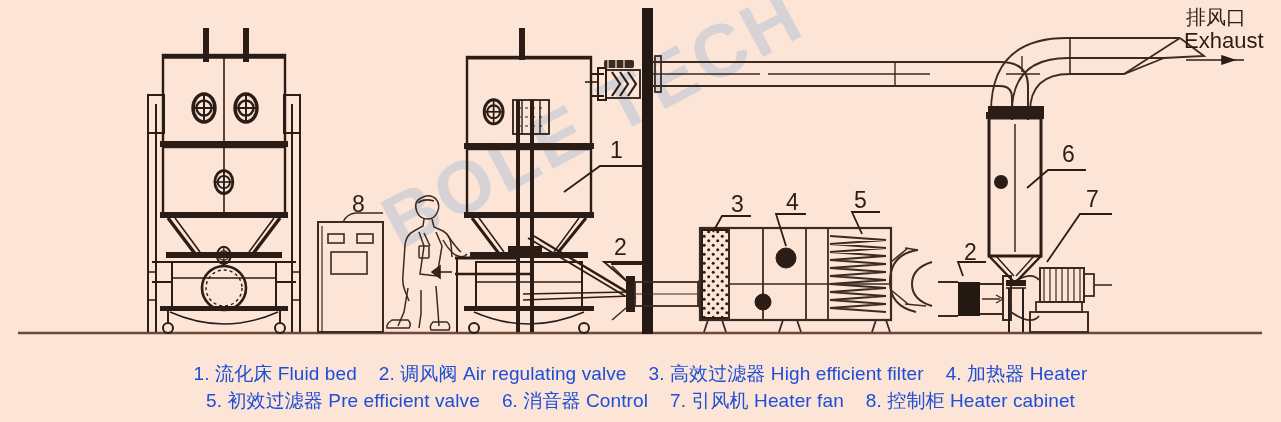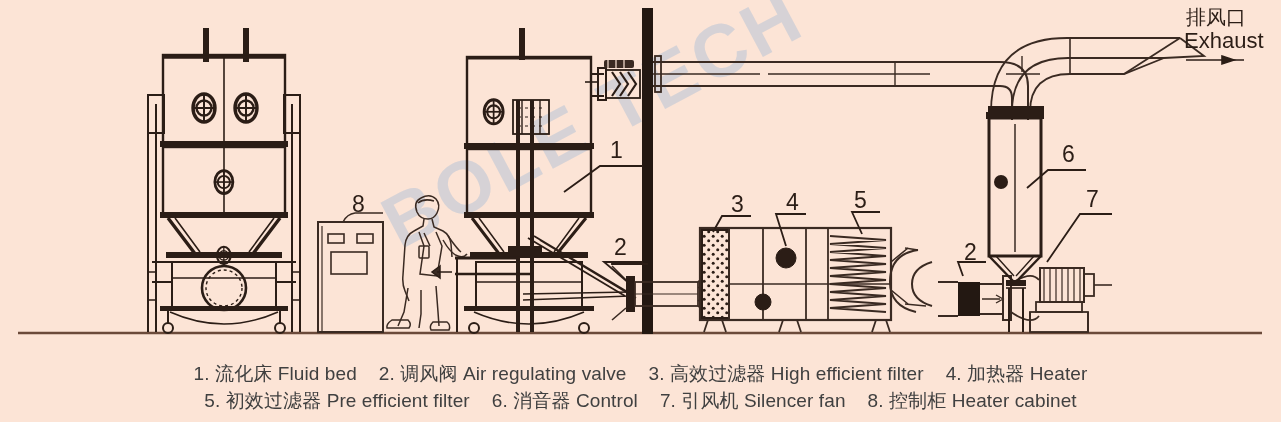--- a/index.html
+++ b/index.html
@@ -8,21 +8,21 @@
     background:#fce4d6;
     font-family:"Liberation Sans",sans-serif;
     overflow:hidden;
     position:relative;
   }
   #stage{position:absolute;inset:0;width:1281px;height:422px;}
   svg{display:block;}
   .legend{
     position:absolute;left:0;right:0;bottom:8px;
     text-align:center;
-    color:#404040;
+    color:#1d4ed8;
     font-size:19px;
     line-height:27px;
     letter-spacing:.1px;
     font-family:"Liberation Sans",sans-serif;
   }
   .legend .row{white-space:nowrap;}
   .legend .item{display:inline-block;margin:0 11px;}
 </style>
 </head>
 <body>
@@ -331,15 +331,15 @@
 
   </g>
 </svg>
 </div>
 
 <div class="legend">
   <div class="row">
     <span class="item"><span>1.</span> <span>流化床</span> <span>Fluid bed</span></span><span class="item"><span>2.</span> <span>调风阀</span> <span>Air regulating valve</span></span><span class="item"><span>3.</span> <span>高效过滤器</span> <span>High efficient filter</span></span><span class="item"><span>4.</span> <span>加热器</span> <span>Heater</span></span>
   </div>
   <div class="row">
-    <span class="item"><span>5.</span> <span>初效过滤器</span> <span>Pre efficient filter</span></span><span class="item"><span>6.</span> <span>消音器</span> <span>Control</span></span><span class="item"><span>7.</span> <span>引风机</span> <span>Silencer fan</span></span><span class="item"><span>8.</span> <span>控制柜</span> <span>Heater cabinet</span></span>
+    <span class="item"><span>5.</span> <span>初效过滤器</span> <span>Pre efficient valve</span></span><span class="item"><span>6.</span> <span>消音器</span> <span>Control</span></span><span class="item"><span>7.</span> <span>引风机</span> <span>Heater fan</span></span><span class="item"><span>8.</span> <span>控制柜</span> <span>Heater cabinet</span></span>
   </div>
 </div>
 
 </body></html>

